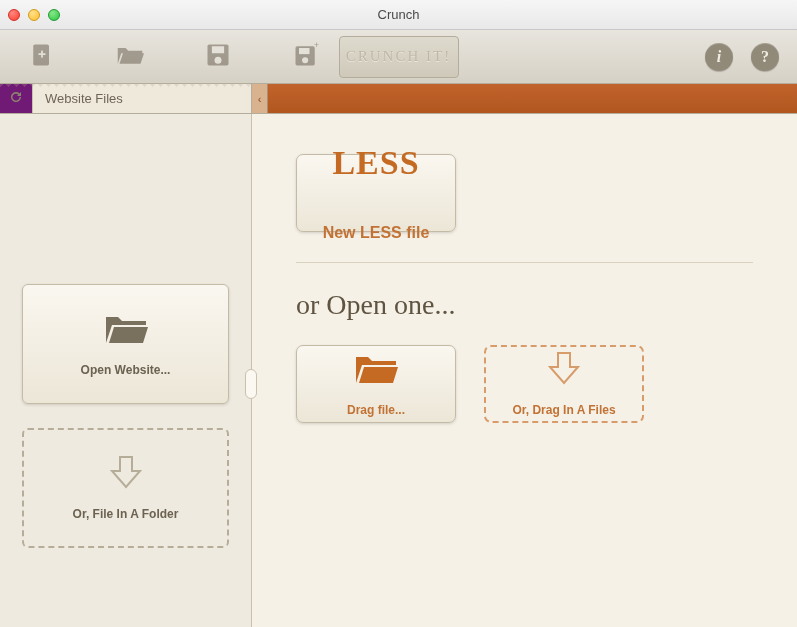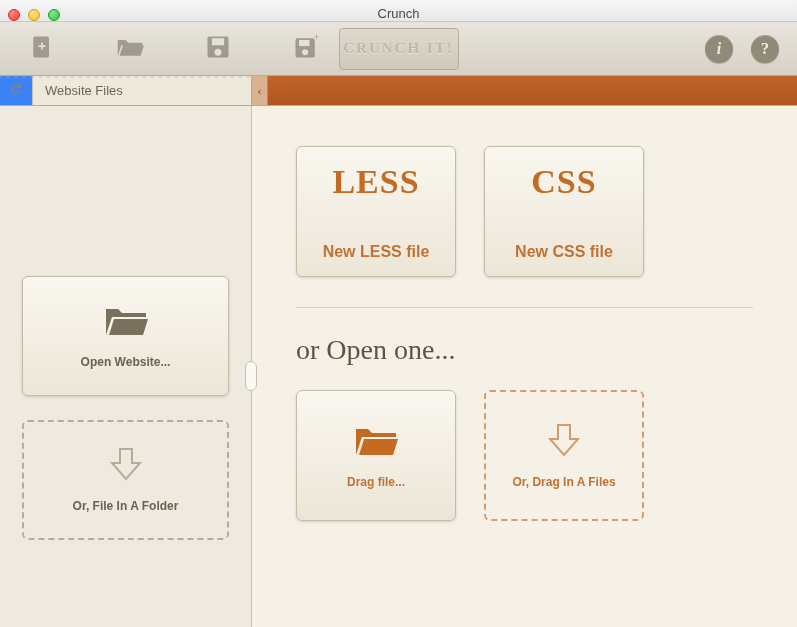--- a/index.html
+++ b/index.html
@@ -5,25 +5,25 @@
     * { margin: 0; padding: 0; box-sizing: border-box; }
     body {
       font-family: "Helvetica Neue", Arial, sans-serif;
       width: 797px;
       height: 627px;
       overflow: hidden;
       background: #e8e2d5;
     }
     
     .titlebar {
-      height: 22px;
+      height: 30px;
       background: linear-gradient(#f6f6f6, #e8e8e8);
       border-bottom: 1px solid #c8c8c8;
       display: flex;
-      align-items: flex-end;
+      align-items: center;
       position: relative;
     }
     .traffic-lights {
       display: flex;
       gap: 8px;
       padding-left: 8px;
     }
     .light { width: 12px; height: 12px; border-radius: 50%; }
     .light.red { background: radial-gradient(circle at 35% 30%, #ff8a80, #ff3b30); border:1px solid #d12e22;}
     .light.yellow { background: radial-gradient(circle at 35% 30%, #ffe08a, #ffbd2e); border:1px solid #d19a1c;}
@@ -60,21 +60,21 @@
       transform: translateX(-50%);
       width: 120px; height: 42px;
       background: linear-gradient(#dedacd, #cfc9ba);
       border: 1px solid #b5ad9c;
       border-radius: 4px;
       display: flex; align-items: center; justify-content: center;
       cursor: pointer;
     }
     .crunch-button span {
       font-family: Georgia, serif;
-      font-weight: bold;
+      font-weight: normal;
       font-size: 15px;
       letter-spacing: 2px;
       color: #beb7a7;
       text-shadow: 0 1px 0 rgba(255,255,255,.5);
     }
     .toolbar-right {
       margin-left: auto;
       display: flex;
       gap: 18px;
     }
@@ -105,21 +105,21 @@
         linear-gradient(-45deg, transparent 75%, #b5ad9c 75%) 0 0,
         linear-gradient(45deg,  transparent 75%, #b5ad9c 75%) 0 0;
       background-size: 8px 8px;
       opacity: .25;
       pointer-events: none;
     }
     .sub-left {
       width: 252px;
       display: flex;
       align-items: center;
-      background: #3b82f6;
+      background: #701a75;
       border-right: 1px solid #b5ad9c;
     }
     .refresh {
       width: 24px; height: 24px;
       margin: 0 4px;
       display:flex; align-items:center; justify-content:center;
       cursor: pointer;
     }
     .refresh svg { width:16px; height:16px; fill:#8b826f; }
     .tab {
@@ -221,21 +221,21 @@
       font-family: "Comic Sans MS", "Marker Felt", cursive;
       font-size: 28px;
       color: #5f5341;
       margin-bottom: 24px;
     }
     .card-row {
       display: flex;
       gap: 28px;
       margin-bottom: 30px;
     }
-    .card-row .card { width: 160px; height: 131px; }
+    .card-row .card { width: 160px; height: 78px; border-radius: 7px; }
     .big {
       font-family: Georgia, serif;
       font-weight: bold;
       font-size: 34px;
       color: #c56a23;
       letter-spacing: 1px;
     }
     .sub {
       font-size: 16px;
       color: #c27234;
@@ -355,24 +355,20 @@
 
     <div class="grip"></div>
   </div>
 
   <div class="main">
 
     <div class="card-row">
       <div class="card main-solid">
         <div class="big">LESS</div>
         <div class="sub">New LESS file</div>
-      </div>
-      <div class="card main-solid">
-        <div class="big">CSS</div>
-        <div class="sub">New CSS file</div>
       </div>
     </div>
 
     <hr class="divider">
 
     <div class="section-title">or Open one...</div>
 
     <div class="card-row">
       <div class="card main-solid">
         <span>

